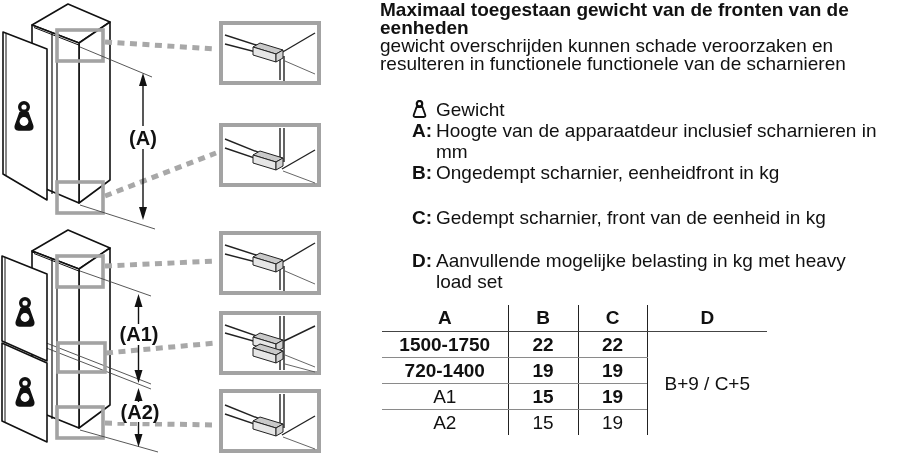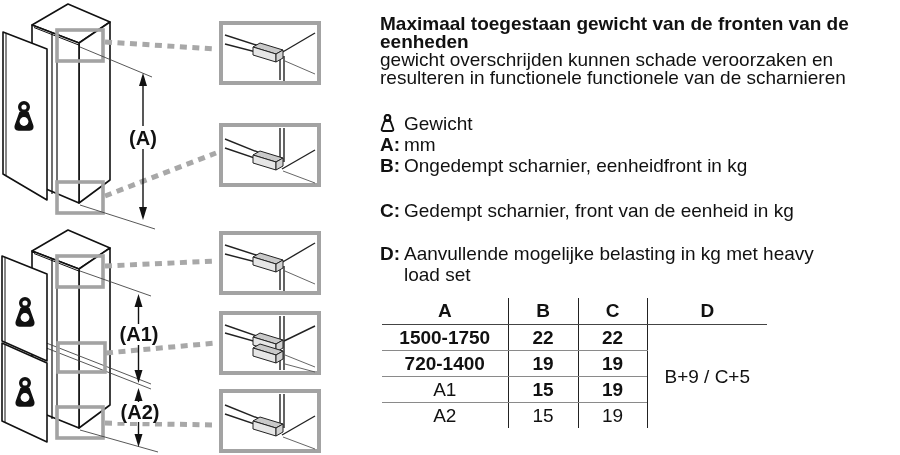--- a/index.html
+++ b/index.html
@@ -1,22 +1,22 @@
 <!DOCTYPE html>
 <html><head>
 <meta charset="utf-8">
 <style>
   html,body{margin:0;padding:0;background:#fff;}
   .page{position:relative;width:900px;height:455px;background:#fff;overflow:hidden;
         font-family:"Liberation Sans",sans-serif;color:#111;}
   .diagram-svg{position:absolute;left:0;top:0;}
-  .right-col{position:absolute;left:380px;top:15px;width:518px;}
+  .right-col{position:absolute;left:380px;top:1px;width:518px;}
   .title{font-size:19px;font-weight:700;line-height:18px;}
   .intro{font-size:19px;line-height:18px;}
-  .def-list{margin-top:26px;}
+  .def-list{margin-top:26px;margin-left:32px;}
   .def-row{display:flex;font-size:19px;line-height:21px;}
   .def-key{flex:0 0 24px;font-weight:700;}
   .def-text{flex:1;}
   .gap-row{margin-top:24px;}
   .gap-row2{margin-top:22px;}
   .weight-sm{display:inline-block;vertical-align:-2px;}
   table.weights{border-collapse:collapse;margin-left:2px;margin-top:13px;
         font-size:19px;table-layout:fixed;}
   table.weights col.cA{width:126px;} table.weights col.cB{width:70px;}
   table.weights col.cC{width:69px;}  table.weights col.cD{width:120px;}
@@ -218,20 +218,21 @@
             <path d="M3.2,17 C1.8,17 1.4,16 1.8,14.8 L4.6,7 L10.4,7 L13.2,14.8 C13.6,16 13.2,17 11.8,17 Z" fill="#fff" stroke="#111" stroke-width="1.9" stroke-linejoin="round"></path>
           </svg>
         </span>
         <span class="def-text">
           <div>Gewicht</div>
         </span>
       </div>
       <div class="def-row">
         <span class="def-key">A:</span>
         <span class="def-text">
+          <div>Hoogte van de apparaatdeur inclusief scharnieren in</div>
           <div>mm</div>
         </span>
       </div>
       <div class="def-row">
         <span class="def-key">B:</span>
         <span class="def-text">
           <div>Ongedempt scharnier, eenheidfront in kg</div>
         </span>
       </div>
       <div class="def-row gap-row">

